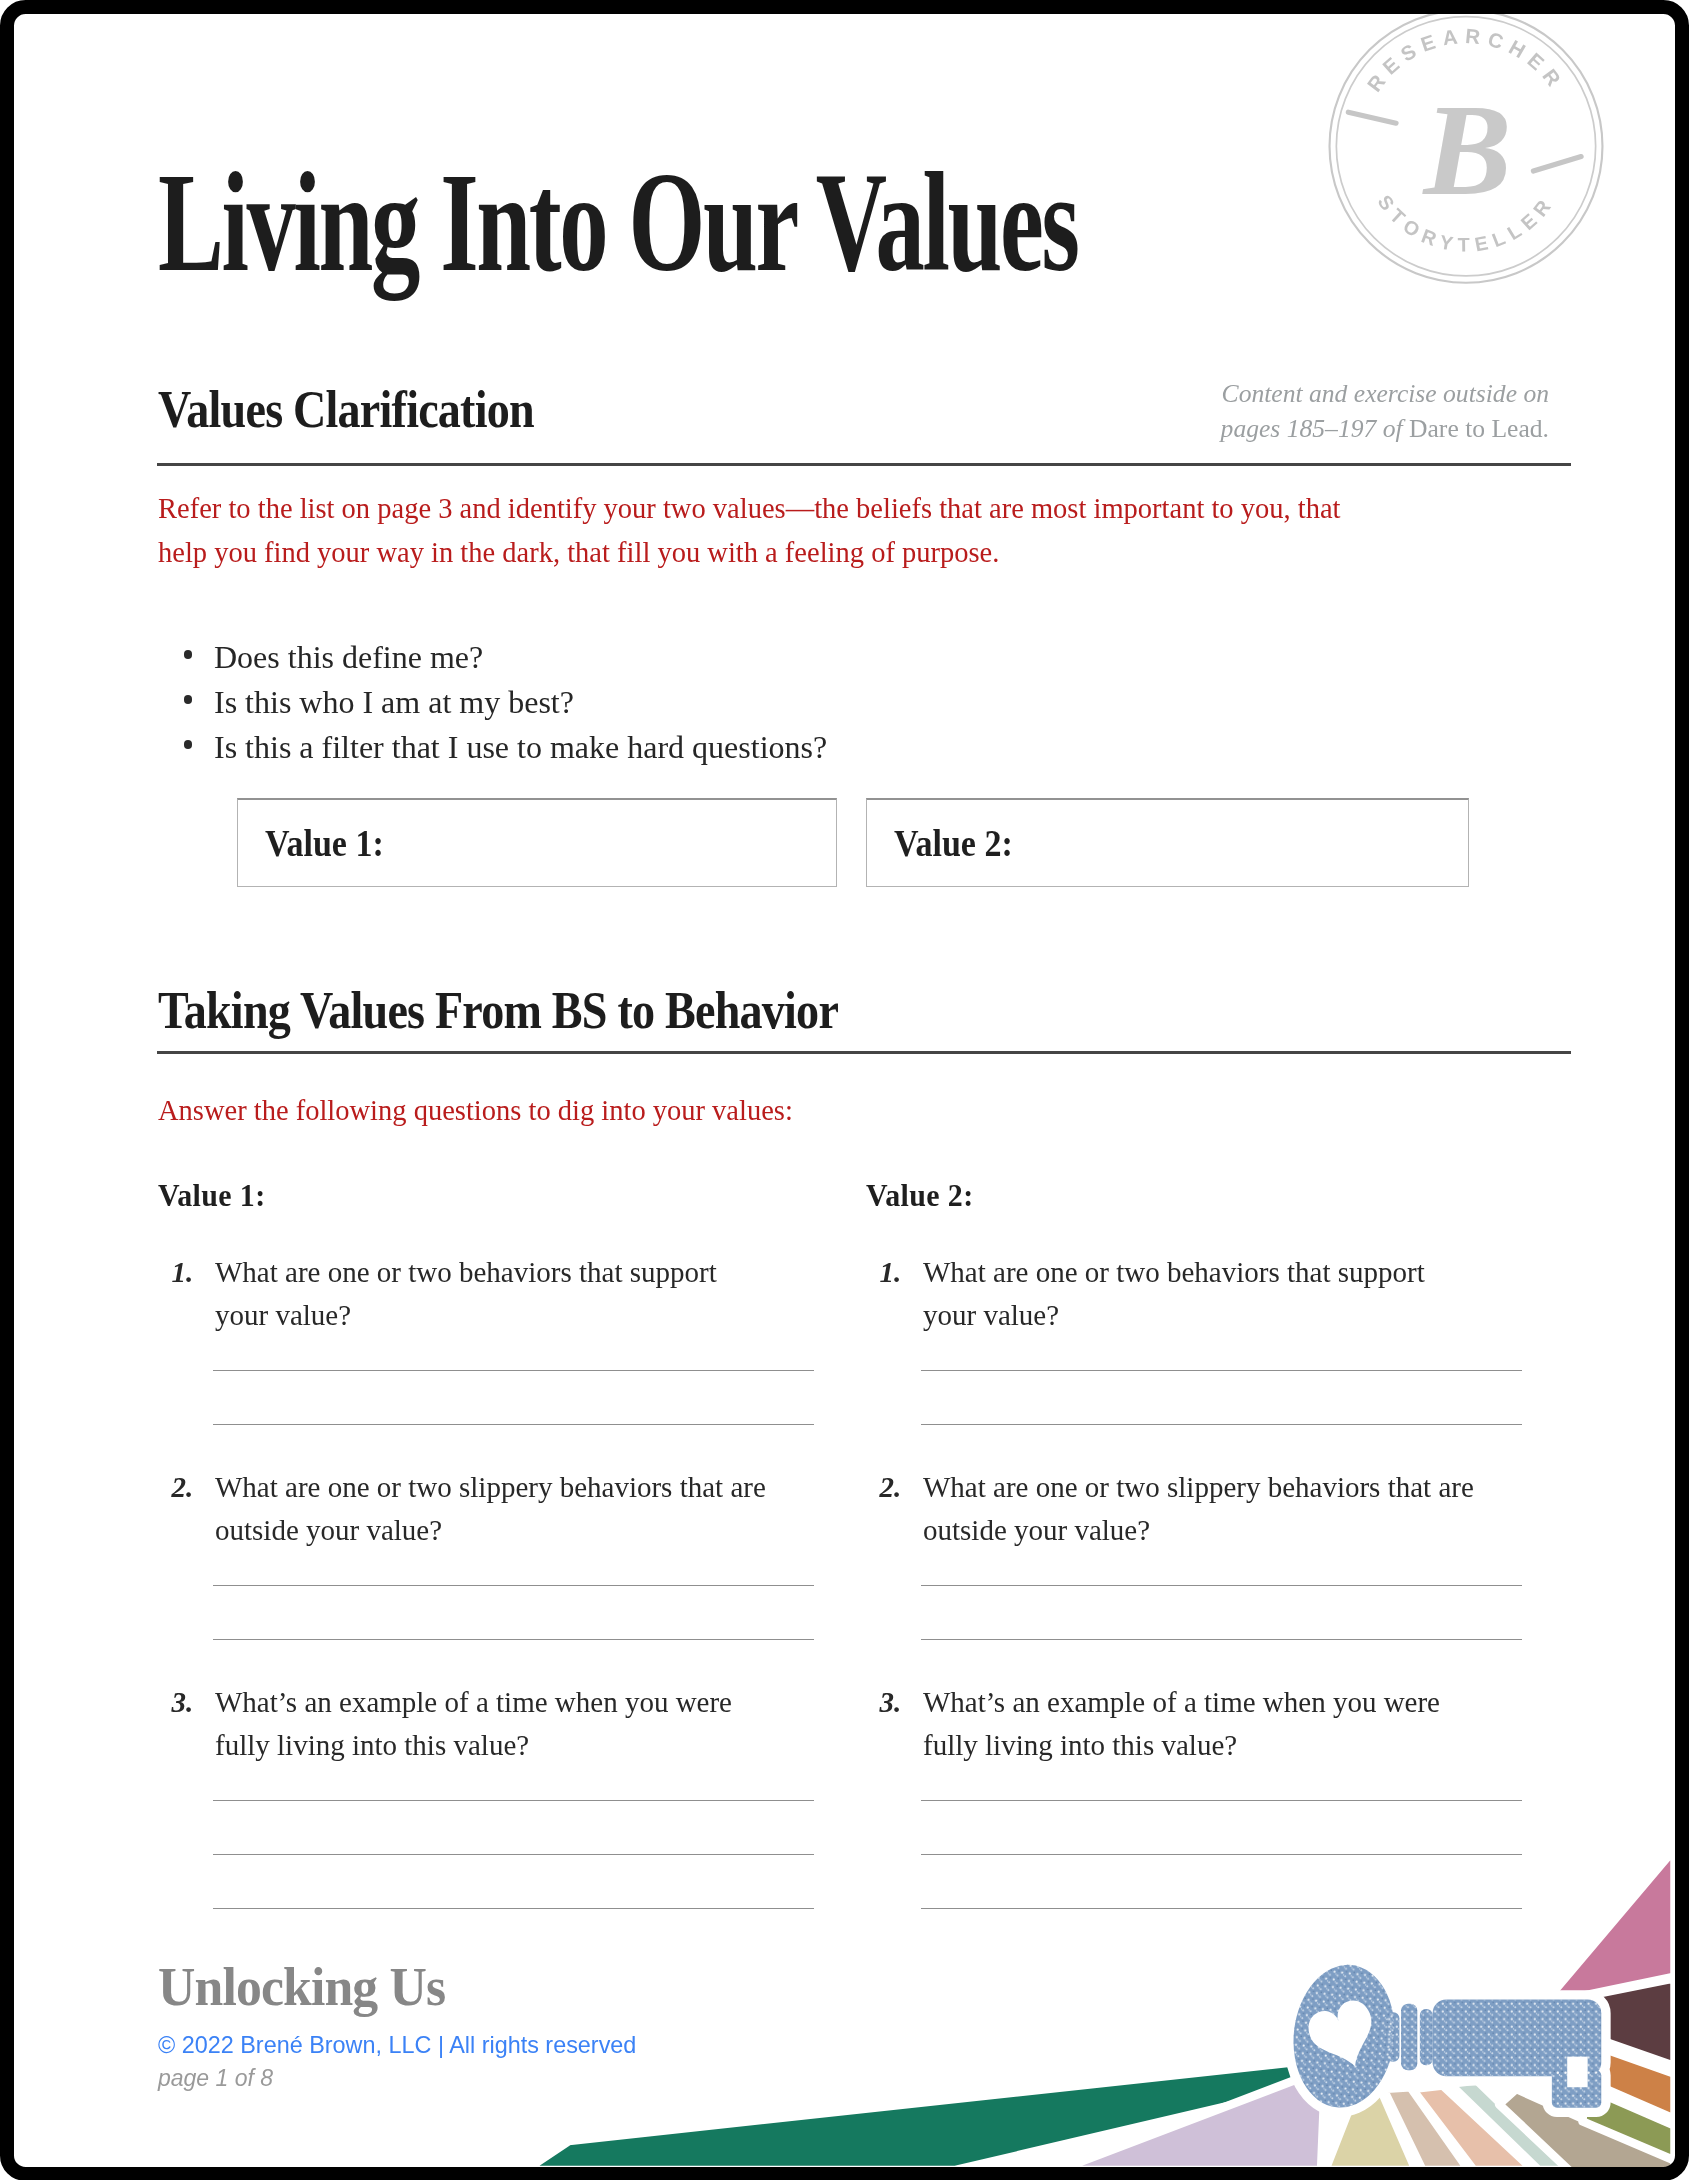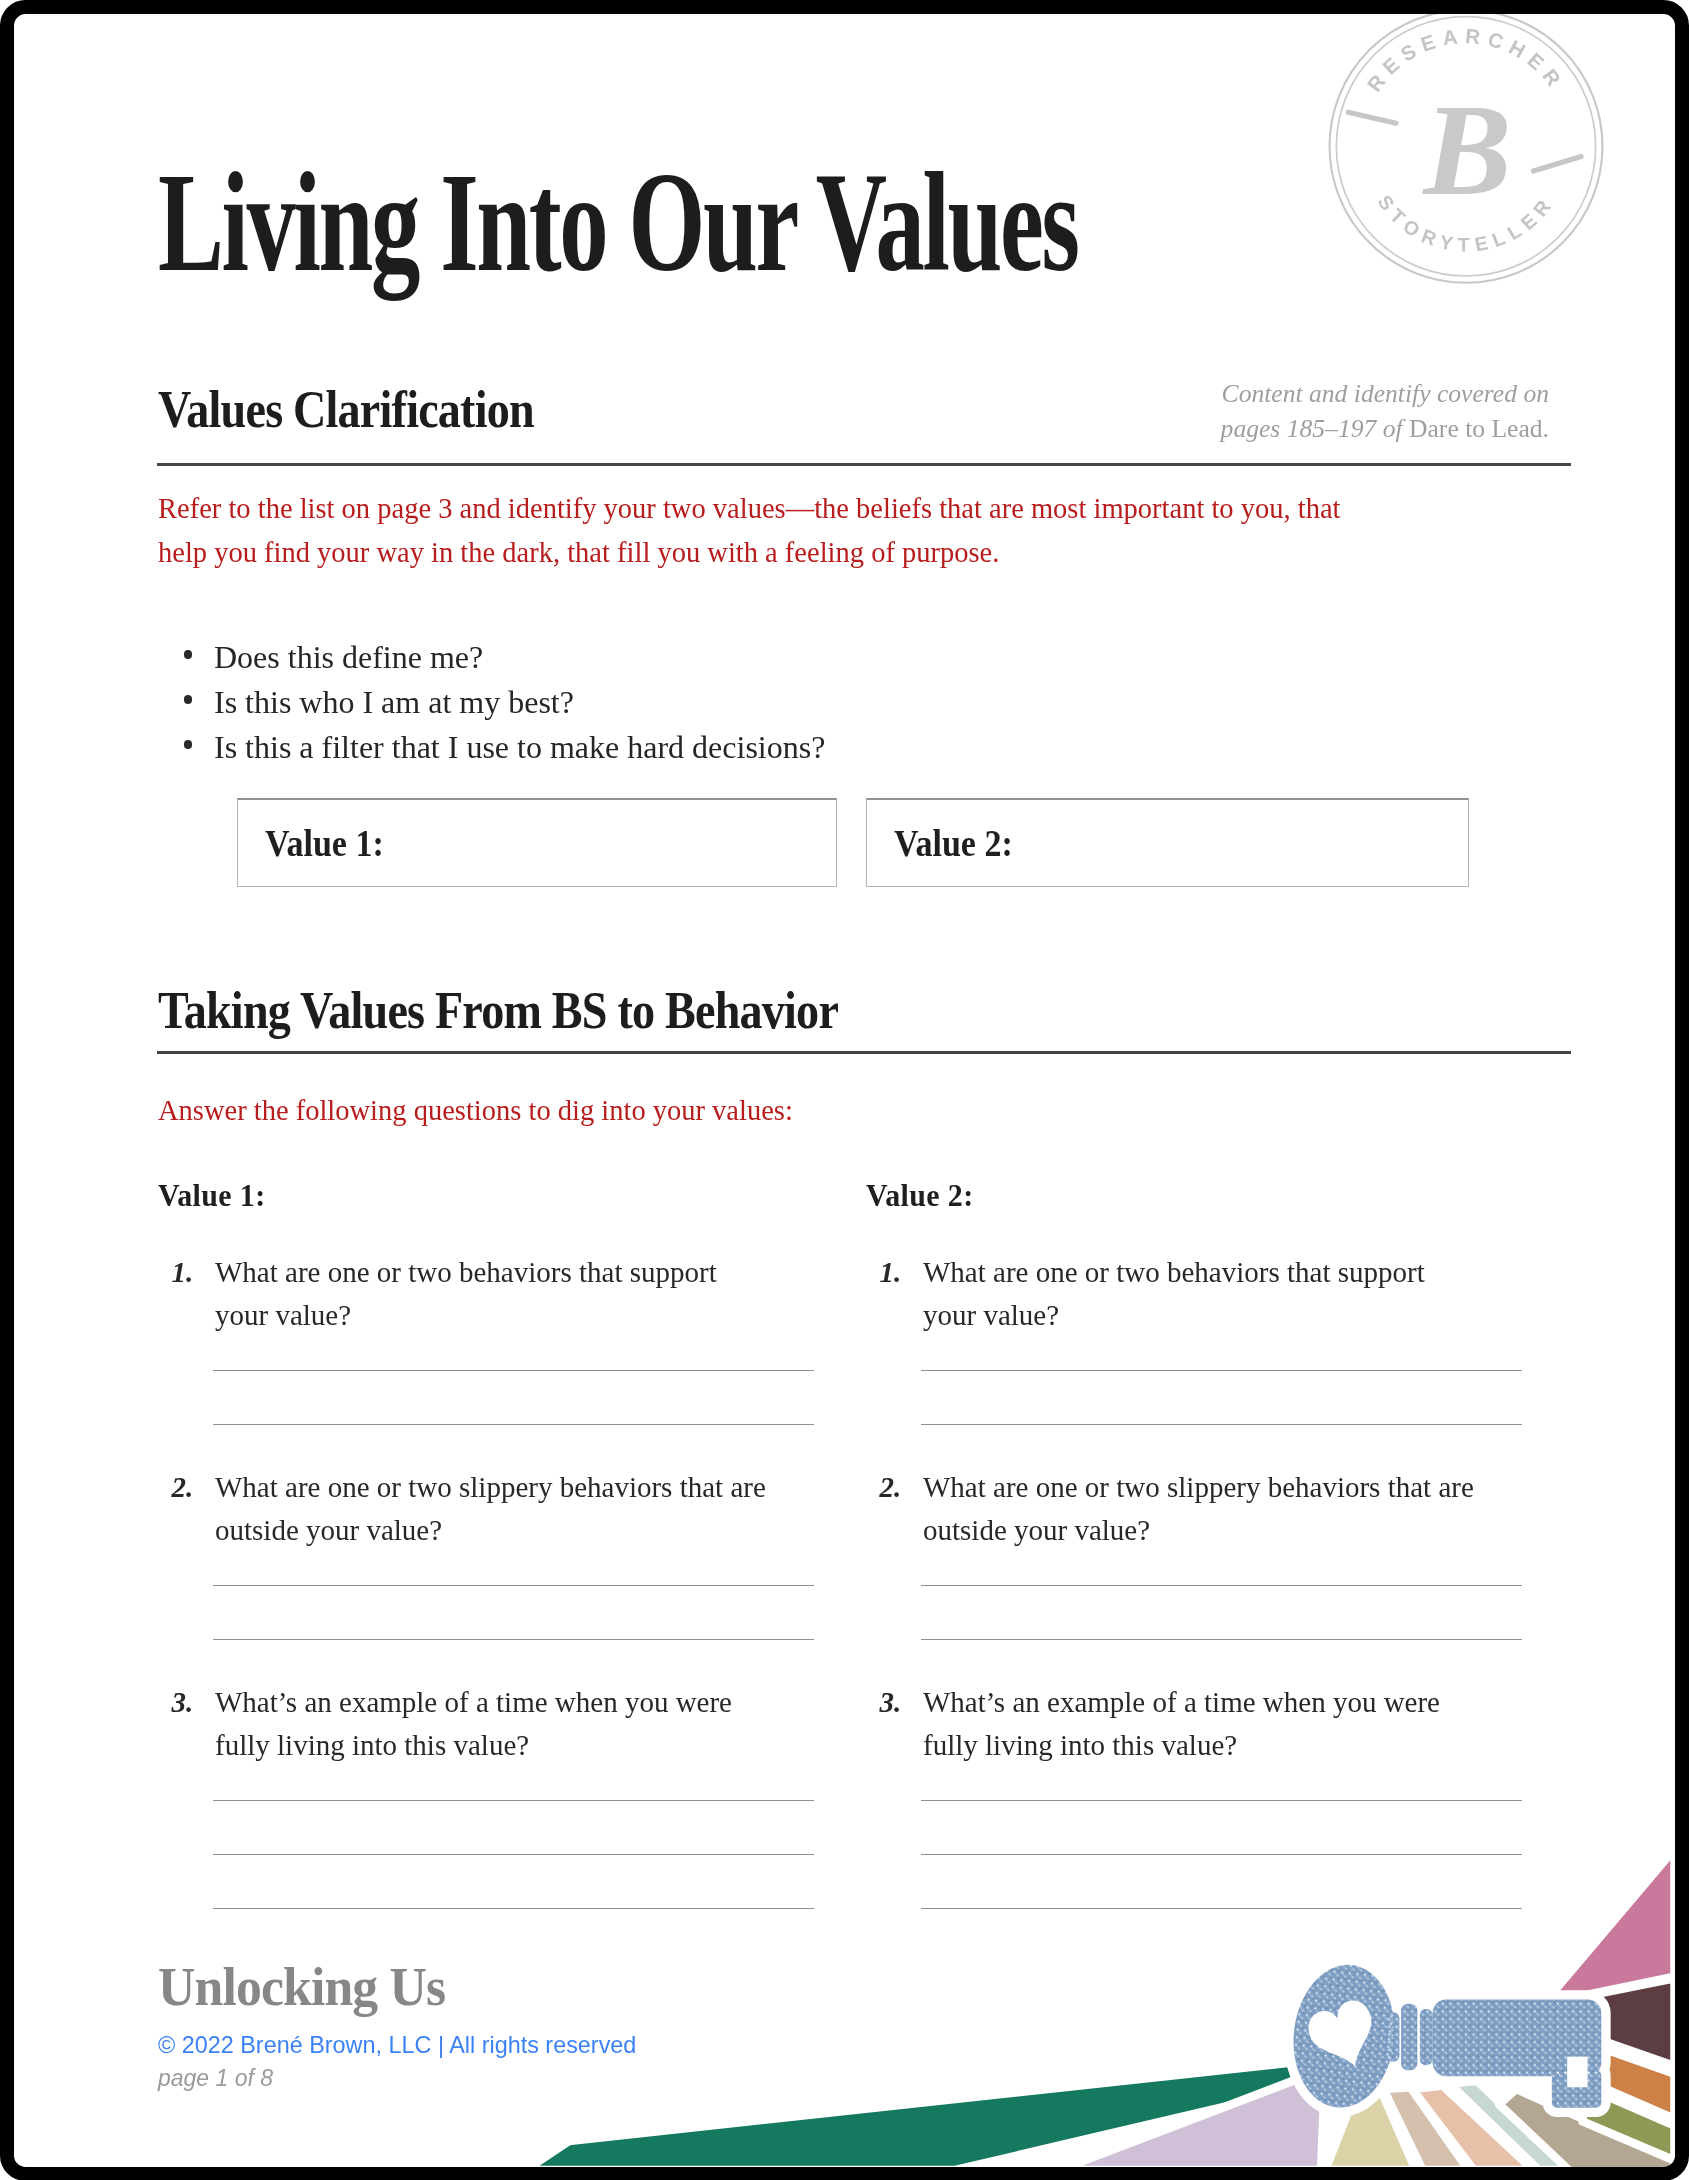--- a/index.html
+++ b/index.html
@@ -88,34 +88,34 @@
         <textPath href="#arc-bottom" startOffset="50%" text-anchor="middle">STORYTELLER</textPath>
       </text>
       <text x="172" y="224" text-anchor="middle" font-family="Liberation Serif, serif" font-style="italic" font-weight="bold" font-size="155" fill="#c9c9c9">B</text>
       <line x1="32" y1="128" x2="88" y2="141" stroke="#c6c6c6" stroke-width="6" stroke-linecap="round"></line>
       <line x1="249" y1="197" x2="305" y2="180" stroke="#c6c6c6" stroke-width="6" stroke-linecap="round"></line>
     </svg>
 
     <div class="sec-head" style="top:383px;">Values Clarification</div>
 
     <div class="note">
-      <span class="it">Content and identify covered on</span><br>
+      <span class="it">Content and exercise outside on</span><br>
       <span class="it">pages 185–197 of </span><span class="rm">Dare to Lead.</span>
     </div>
 
     <div class="rule" style="top:463px;"></div>
 
     <div class="body-text" style="top:487px;">Refer to the list on page 3 and identify your two values—the beliefs that are most important to you, that
 help you find your way in the dark, that fill you with a feeling of purpose.</div>
 
 
     <ul class="bullets">
       <li><span class="dot"></span><span>Does this define me?</span></li>
       <li><span class="dot"></span><span>Is this who I am at my best?</span></li>
-      <li><span class="dot"></span><span>Is this a filter that I use to make hard decisions?</span></li>
+      <li><span class="dot"></span><span>Is this a filter that I use to make hard questions?</span></li>
     </ul>
 
     <div class="vbox vbox1">
       <span class="vlabel">Value 1:</span>
     </div>
     <div class="vbox vbox2">
       <span class="vlabel">Value 2:</span>
     </div>
 
     <div class="sec-head" style="top:984px;">Taking Values From BS to Behavior</div>

